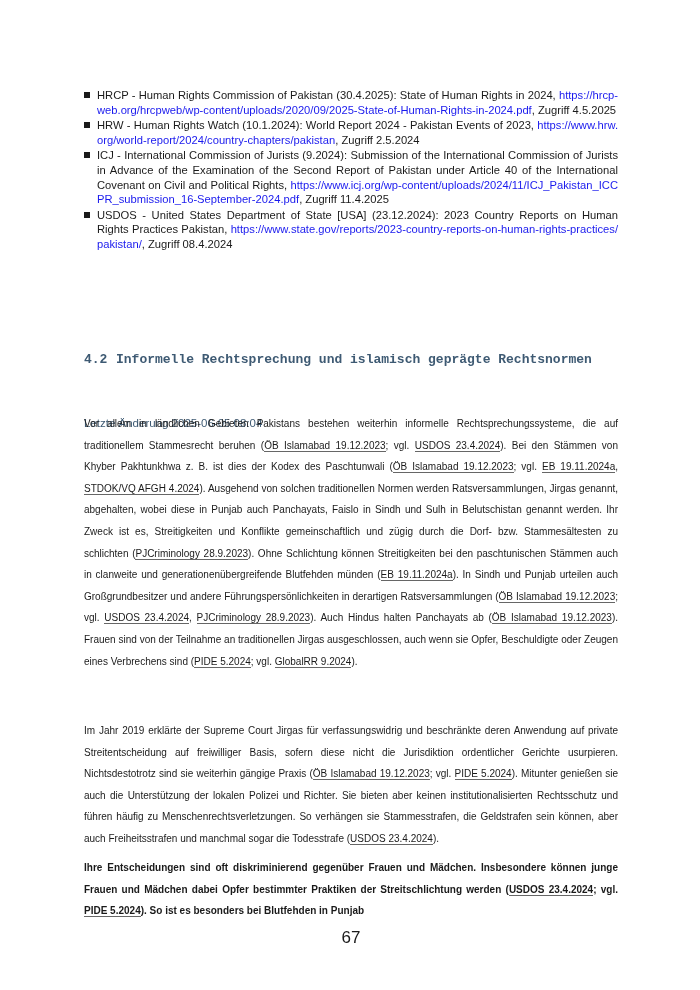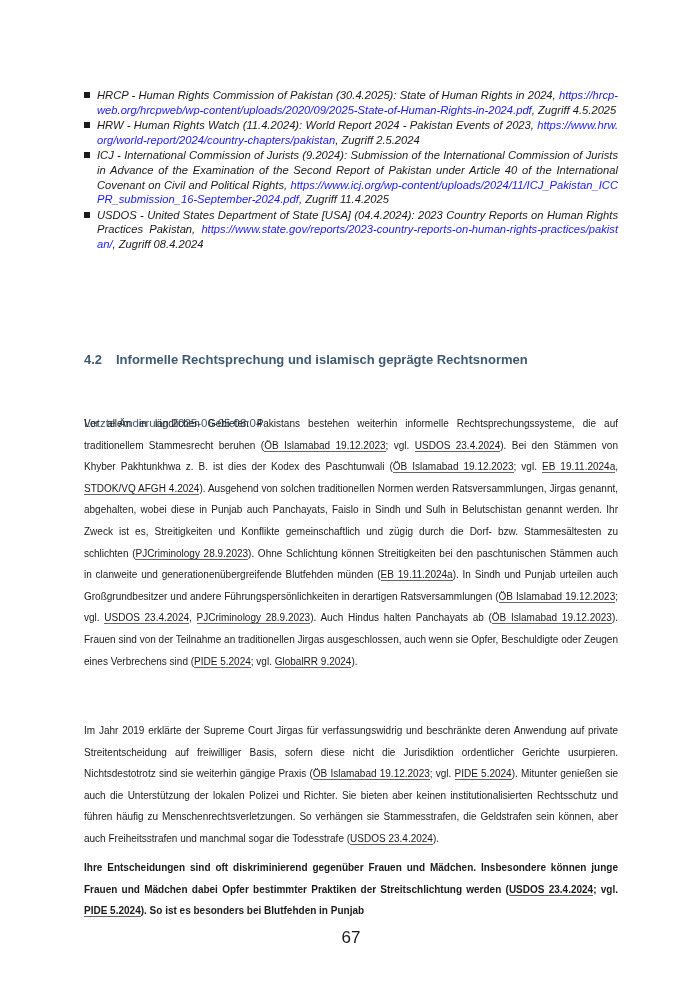--- a/index.html
+++ b/index.html
@@ -1,41 +1,41 @@
 <!DOCTYPE html>
 <html><head>
   <meta charset="utf-8">
   <style>
     html, body { margin: 0; padding: 0; background: #ffffff; }
     body { width: 700px; height: 990px; position: relative; overflow: hidden;
            font-family: "Liberation Sans", "DejaVu Sans", sans-serif; color: #1a1a1a; }
     .page { position: absolute; left: 84px; top: 0; width: 534px; }
     ul.refs { list-style: none; margin: 0; padding: 0; position: absolute; top: 88px; left: 0; width: 534px; }
-    ul.refs li { position: relative; padding-left: 13px; font-size: 11.2px; line-height: 14.6px; margin-bottom: 1px; text-align: justify; font-style: italic; }
+    ul.refs li { position: relative; padding-left: 13px; font-size: 11.2px; line-height: 14.6px; margin-bottom: 1px; text-align: justify; }
     ul.refs li .bullet { position: absolute; left: 0; top: 4px; width: 6px; height: 6px; background: #1a1a1a; }
     a.url { color: #1a1aee; text-decoration: none; word-break: break-all; }
-    .heading { position: absolute; top: 352px; left: 0; font-size: 13px; font-weight: bold; color: #3e5a73; }
+    .heading { position: absolute; top: 352px; left: 0; font-size: 13px; font-weight: bold; color: #3e5a73; font-family: Liberation Mono, monospace; }
     .heading .num { display: inline-block; width: 32px; }
     .changed { position: absolute; top: 374px; left: 0; font-size: 11.5px; color: #3e5a73; margin-top: 43px; }
     .para { position: absolute; left: 0; width: 534px; font-size: 10px; line-height: 21.6px; text-align: justify; hyphens: manual; }
     .cite { text-decoration: none; border-bottom: 1px solid #666; color: #1a1a1a; }
     #p1 { top: 403px; }
     #p2 { top: 710px; }
     #p3 { top: 847px; font-weight: bold; }
     .pagenum { position: absolute; top: 928px; left: 0; width: 534px; text-align: center; font-size: 17px; }
   </style>
 </head>
 <body>
 
 <div class="page">
   <ul class="refs" id="refs">
       <li><span class="bullet"></span><span>HRCP - Human Rights Commission of Pakistan (30.4.2025): State of Human Rights in 2024, </span><a class="url">https://hrcp-web.org/hrcpweb/wp-content/uploads/2020/09/2025-State-of-Human-Rights-in-2024.pdf</a><span>, Zugriff 4.5.2025</span></li>
-      <li><span class="bullet"></span><span>HRW - Human Rights Watch (11.4.2024): World Report 2024 - Pakistan Events of 2023, </span><a class="url">https://www.hrw.org/world-report/2024/country-chapters/pakistan</a><span>, Zugriff 2.5.2024</span></li>
+      <li><span class="bullet"></span><span>HRW - Human Rights Watch (10.1.2024): World Report 2024 - Pakistan Events of 2023, </span><a class="url">https://www.hrw.org/world-report/2024/country-chapters/pakistan</a><span>, Zugriff 2.5.2024</span></li>
       <li><span class="bullet"></span><span>ICJ - International Commission of Jurists (9.2024): Submission of the International Commission of Jurists in Advance of the Examination of the Second Report of Pakistan under Article 40 of the International Covenant on Civil and Political Rights, </span><a class="url">https://www.icj.org/wp-content/uploads/2024/11/ICJ_Pakistan_ICCPR_submission_16-September-2024.pdf</a><span>, Zugriff 11.4.2025</span></li>
-      <li><span class="bullet"></span><span>USDOS - United States Department of State [USA] (04.4.2024): 2023 Country Reports on Human Rights Practices Pakistan, </span><a class="url">https://www.state.gov/reports/2023-country-reports-on-human-rights-practices/pakistan/</a><span>, Zugriff 08.4.2024</span></li>
+      <li><span class="bullet"></span><span>USDOS - United States Department of State [USA] (23.12.2024): 2023 Country Reports on Human Rights Practices Pakistan, </span><a class="url">https://www.state.gov/reports/2023-country-reports-on-human-rights-practices/pakistan/</a><span>, Zugriff 08.4.2024</span></li>
     </ul>
 
   <div class="heading">
     <span class="num">4.2</span><span>Informelle Rechtsprechung und islamisch geprägte Rechtsnormen</span>
   </div>
   <div class="changed">Letzte Änderung 2025-06-05 08:04</div>
 
   <p class="para" id="p1"><span>Vor allem in ländlichen Gebieten Pakistans bestehen weiterhin informelle Rechtsprechungssys­teme, die auf traditionellem Stammesrecht beruhen (</span><a class="cite">ÖB Islamabad 19.12.2023</a><span>; vgl. </span><a class="cite">USDOS 23.4.2024</a><span>). Bei den Stämmen von Khyber Pakhtunkhwa z. B. ist dies der Kodex des Paschtun­wali (</span><a class="cite">ÖB Islamabad 19.12.2023</a><span>; vgl. </span><a class="cite">EB 19.11.2024a</a><span>, </span><a class="cite">STDOK/VQ AFGH 4.2024</a><span>). Ausgehend von solchen traditionellen Normen werden Ratsversammlungen, Jirgas genannt, abgehalten, wobei diese in Punjab auch Panchayats, Faislo in Sindh und Sulh in Belutschistan genannt wer­den. Ihr Zweck ist es, Streitigkeiten und Konflikte gemeinschaftlich und zügig durch die Dorf- bzw. Stammesältesten zu schlichten (</span><a class="cite">PJCriminology 28.9.2023</a><span>). Ohne Schlichtung können Streitig­keiten bei den paschtunischen Stämmen auch in clanweite und generationenübergreifende Blut­fehden münden (</span><a class="cite">EB 19.11.2024a</a><span>). In Sindh und Punjab urteilen auch Großgrundbesitzer und andere Führungspersönlichkeiten in derartigen Ratsversammlungen (</span><a class="cite">ÖB Islamabad 19.12.2023</a><span>; vgl. </span><a class="cite">USDOS 23.4.2024</a><span>, </span><a class="cite">PJCriminology 28.9.2023</a><span>). Auch Hindus halten Panchayats  ab (</span><a class="cite">ÖB Islamabad 19.12.2023</a><span>). Frauen sind von der Teilnahme an traditionellen Jirgas ausgeschlossen, auch wenn sie Opfer, Beschuldigte oder Zeugen eines Verbrechens sind (</span><a class="cite">PIDE 5.2024</a><span>; vgl. </span><a class="cite">GlobalRR 9.2024</a><span>).</span></p>
   <p class="para" id="p2"><span>Im Jahr 2019 erklärte der Supreme Court Jirgas für verfassungswidrig und beschränkte deren Anwendung auf private Streitentscheidung auf freiwilliger Basis, sofern diese nicht die Jurisdik­tion ordentlicher Gerichte usurpieren. Nichtsdestotrotz sind sie weiterhin gängige Praxis (</span><a class="cite">ÖB Islamabad 19.12.2023</a><span>; vgl. </span><a class="cite">PIDE 5.2024</a><span>). Mitunter genießen sie auch die Unterstützung der lokalen Polizei und Richter. Sie bieten aber keinen institutionalisierten Rechtsschutz und führen häufig zu Menschenrechtsverletzungen. So verhängen sie Stammesstrafen, die Geldstrafen sein können, aber auch Freiheitsstrafen und manchmal sogar die Todesstrafe (</span><a class="cite">USDOS 23.4.2024</a><span>).</span></p>
   <p class="para" id="p3"><span>Ihre Entscheidungen sind oft diskriminierend gegenüber Frauen und Mädchen. Insbesondere können junge Frauen und Mädchen dabei Opfer bestimmter Praktiken der Streitschlichtung werden (</span><a class="cite">USDOS 23.4.2024</a><span>; vgl. </span><a class="cite">PIDE 5.2024</a><span>). So ist es besonders bei Blutfehden in Punjab</span></p>

